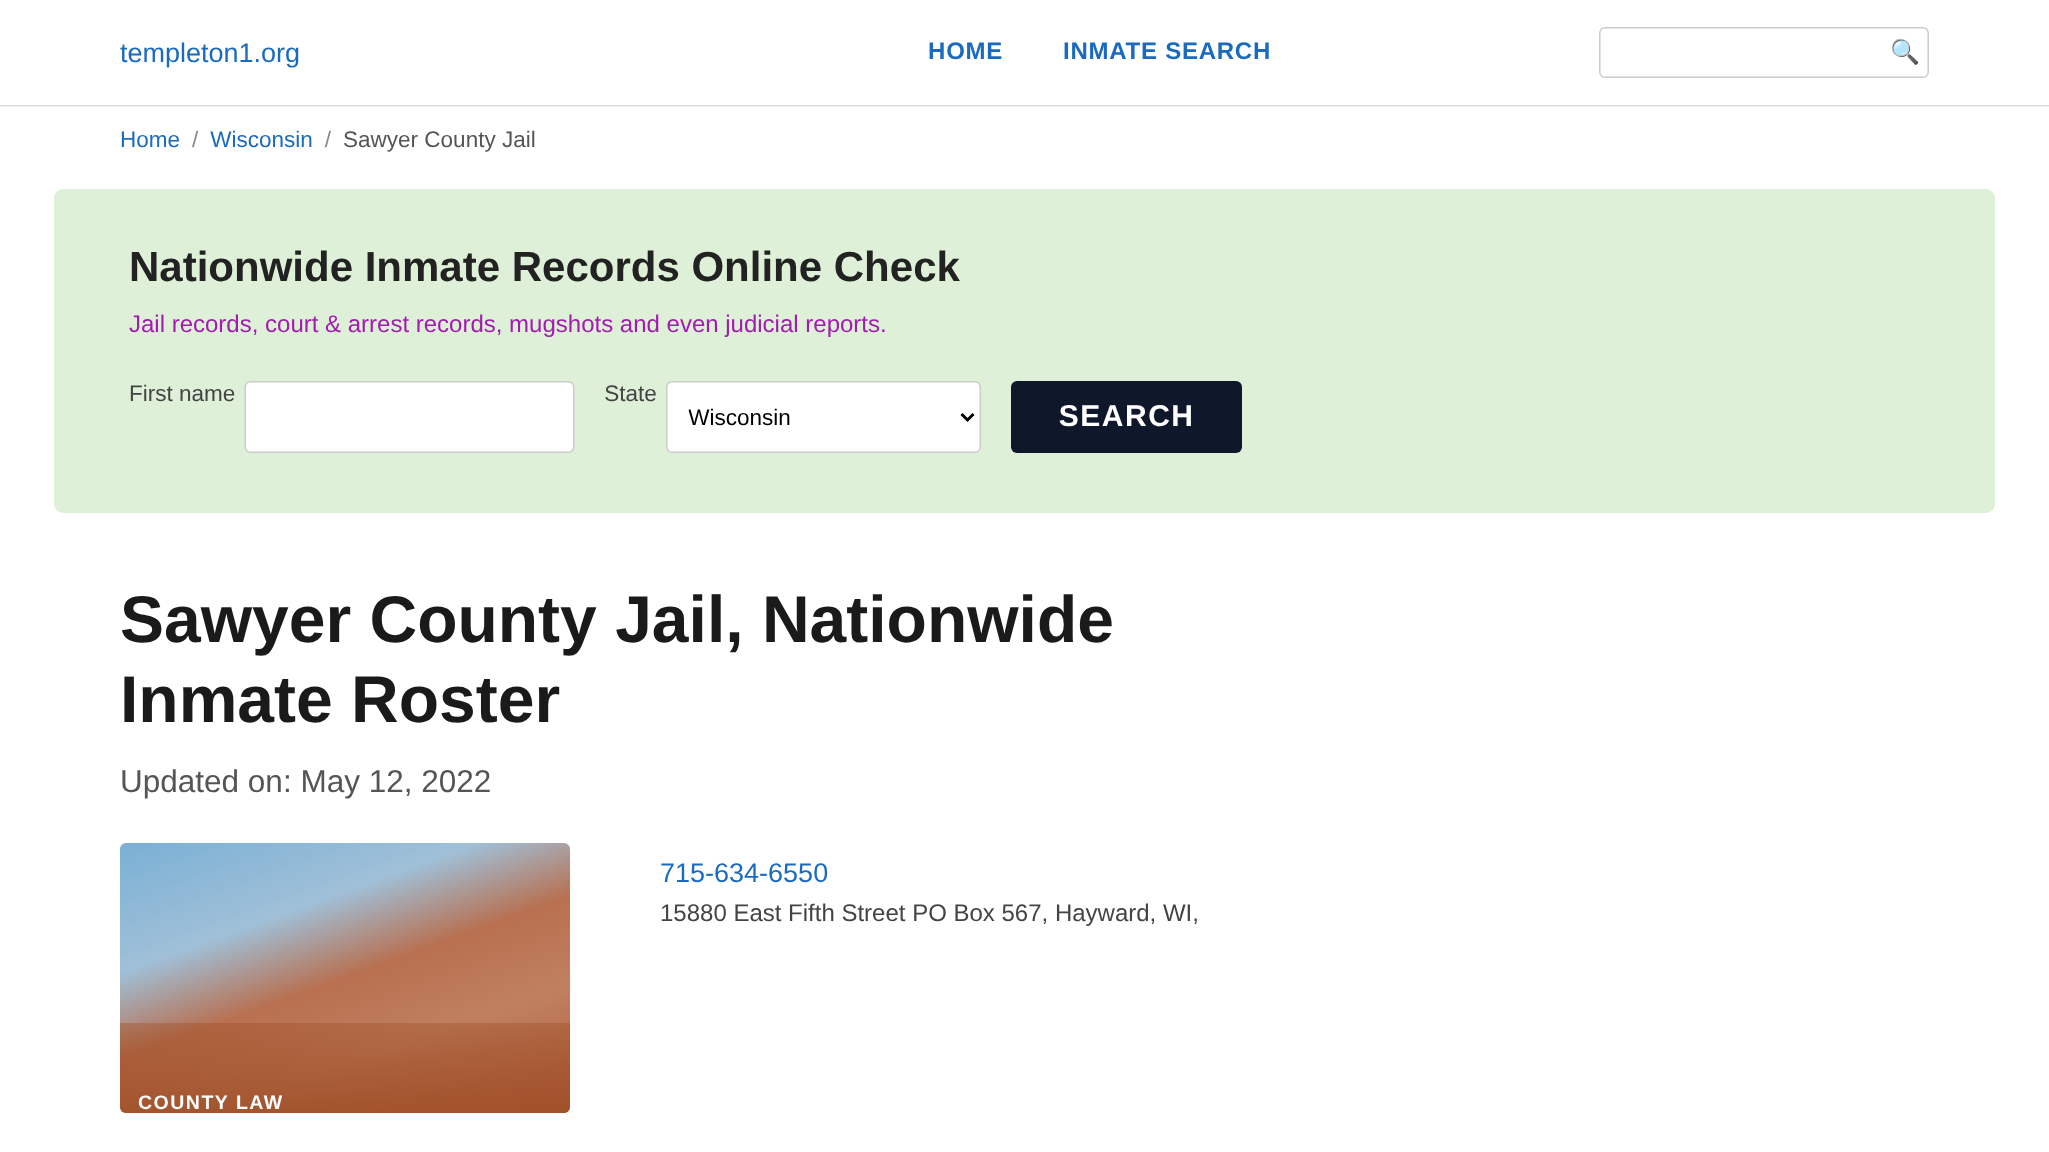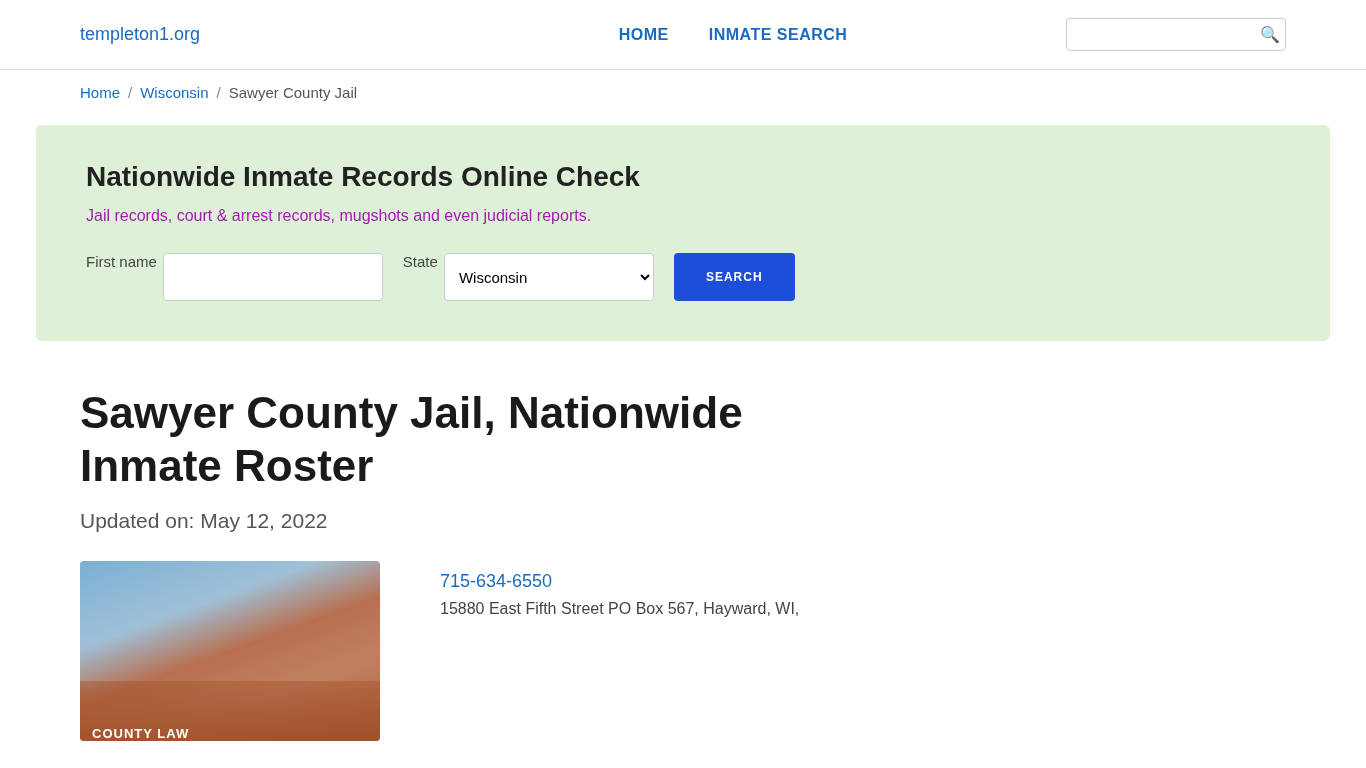--- a/index.html
+++ b/index.html
@@ -153,25 +153,25 @@
       padding: 0 10px;
       font-size: 15px;
       background: #fff;
       outline: none;
       appearance: auto;
     }
 
     .search-button {
       height: 48px;
       padding: 0 32px;
-      background: #1d4ed8;
+      background: #0f172a;
       color: #fff;
       border: none;
       border-radius: 4px;
-      font-size: 12px;
+      font-size: 20px;
       font-weight: 700;
       letter-spacing: 1px;
       cursor: pointer;
       text-align: right;
     }
 
     
     .main-content {
       padding: 36px 80px 30px 80px;
     }

